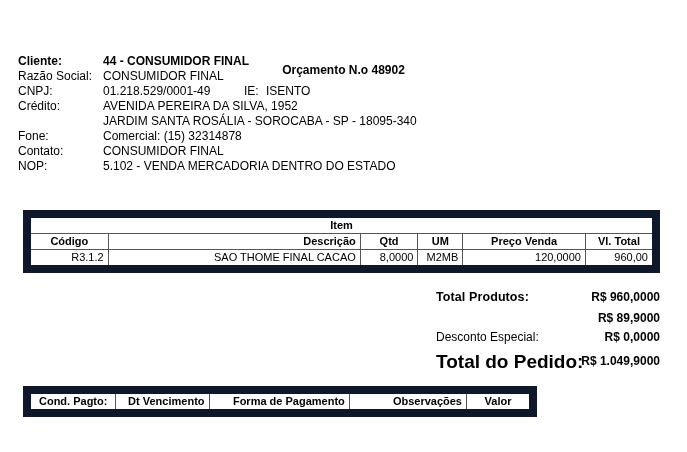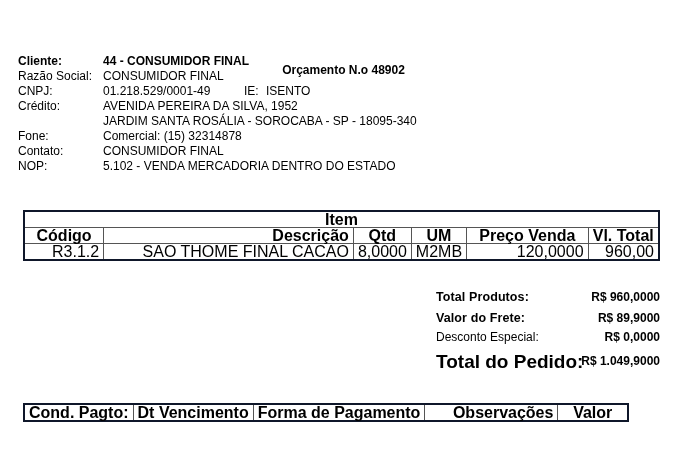--- a/index.html
+++ b/index.html
@@ -13,22 +13,22 @@
   }
   .info { position: absolute; left: 18px; top: 54px; }
   .info-row { height: 15px; line-height: 15px; white-space: nowrap; position: relative; }
   .info-label { position: absolute; left: 0; }
   .info-value { position: absolute; left: 85px; }
   .bold { font-weight: bold; }
   .ie-label { position: absolute; left: 226px; }
   .ie-value { position: absolute; left: 248px; }
 
   table.grid {
-    position: absolute; border-collapse: collapse; font-size: 16px;
-    border: 2px solid #0f172a;
+    position: absolute; border-collapse: collapse; font-size: 11px;
+    border: 8px solid #0f172a;
   }
   table.grid td, table.grid th {
     border: 1px solid #555; padding: 0 4px; height: 15px; line-height: 15px;
     white-space: nowrap;
   }
   table.grid th { font-weight: bold; }
   .c { text-align: center; }
   .l { text-align: right; }
   .r { text-align: right; }
 
@@ -112,34 +112,33 @@
   </tr>
 </tbody>
   </table>
 
 <div class="totals">
   <div class="tot-row" style="top:0;">
     <span class="tot-label tl-big">Total Produtos:</span>
     <span class="tot-value">R$ 960,0000</span>
   </div>
   <div class="tot-row" style="top:1px;">
-    <span class="tot-label tl-big">Valor do Frete:</span>
     <span class="tot-value">R$ 89,9000</span>
   </div>
   <div class="tot-row" style="top:0;">
     <span class="tot-label">Desconto Especial:</span>
     <span class="tot-value">R$ 0,0000</span>
   </div>
   <div class="tot-row" style="top:1px; height:24px;">
     <span class="tot-label grand-label" style="top:0;">Total do Pedido:</span>
     <span class="tot-value" style="top:3px;">R$ 1.049,9000</span>
   </div>
 </div>
 
-<table class="grid" style="left:23px; top:403px; width:606px;">
+<table class="grid" style="left:23px; top:386px; width:514px;">
   <colgroup>
     <col style="width:99px">
       <col style="width:103px">
       <col style="width:165px">
       <col style="width:167px">
       <col style="width:101px">
   </colgroup>
   <tbody>
       <tr>
     <th class="c">Cond. Pagto:</th>

